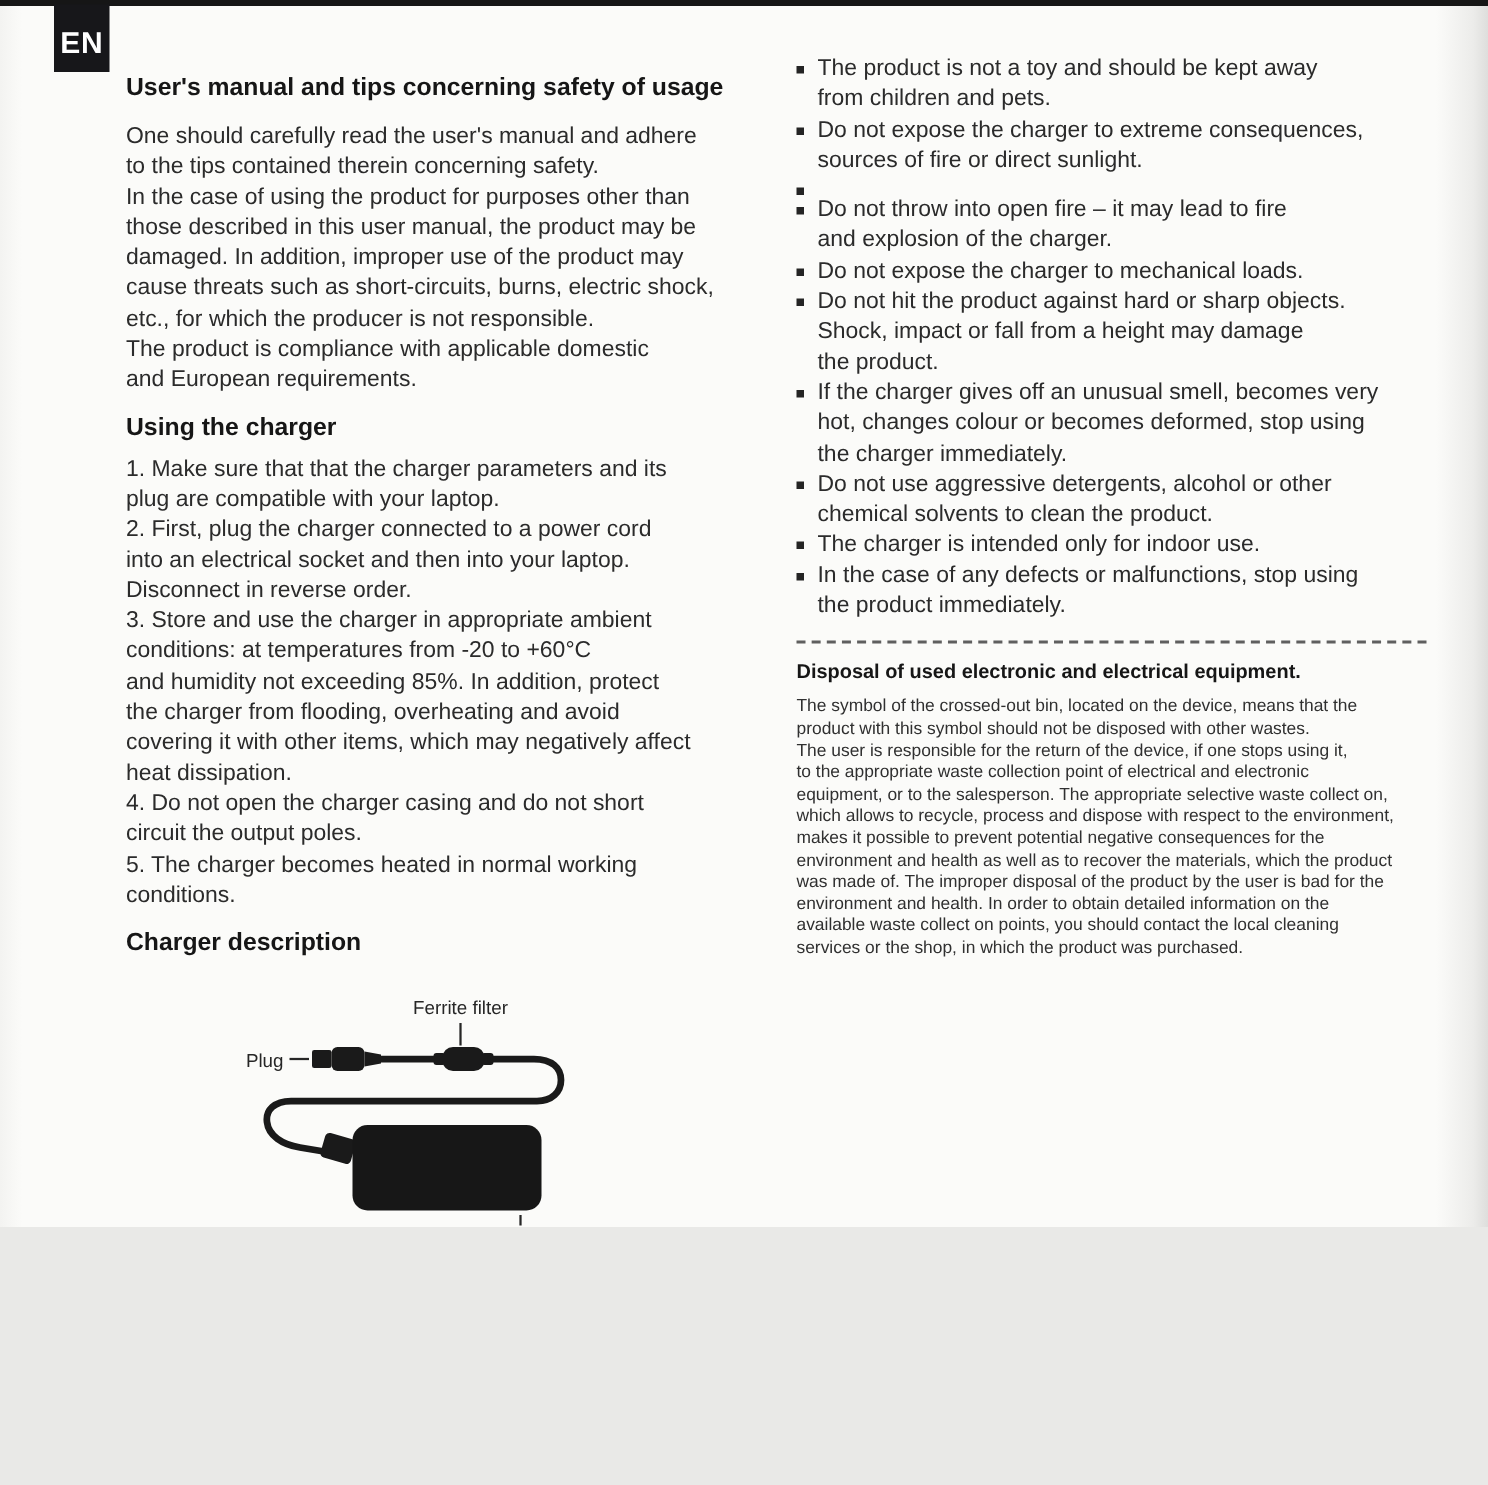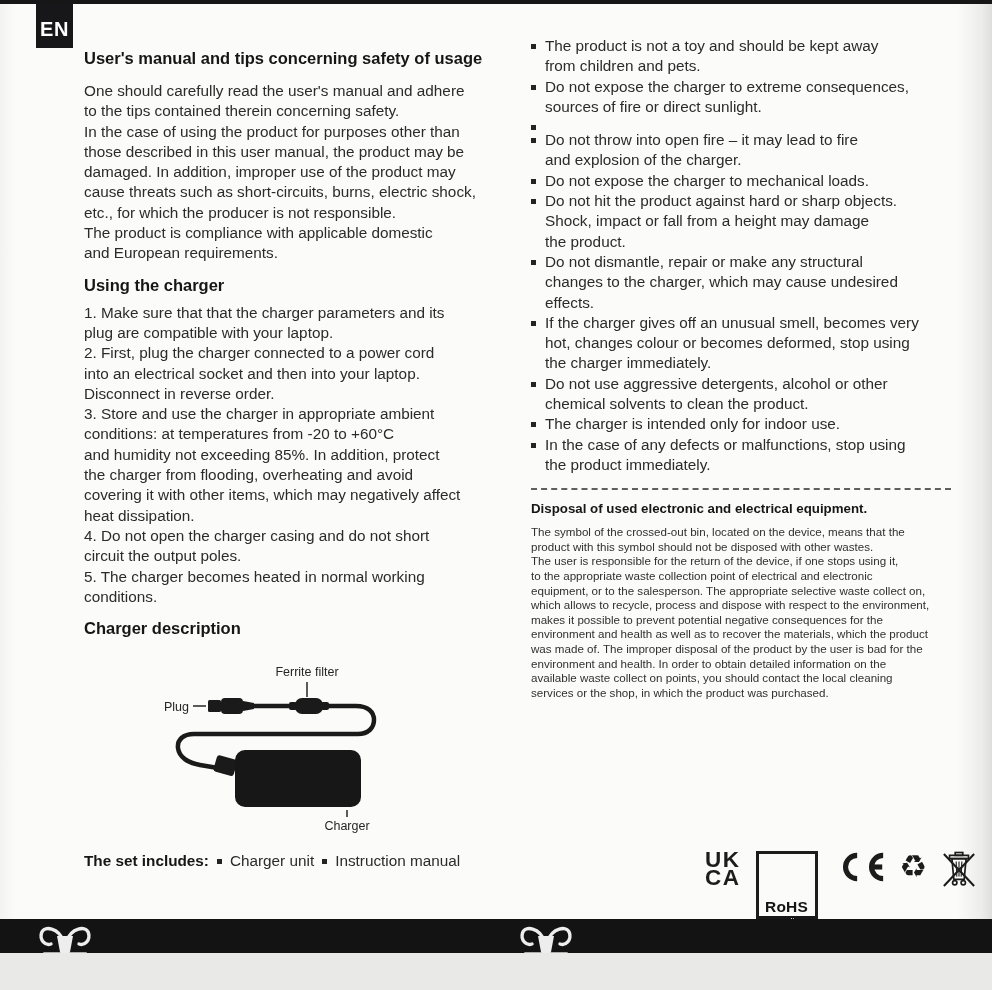--- a/index.html
+++ b/index.html
@@ -1,17 +1,17 @@
 <!DOCTYPE html>
 <html><head>
 <meta charset="utf-8">
 <style>
   html,body{margin:0;padding:0;background:#e9e9e7;}
   .page{
-    position:relative;width:992px;height:953px;margin:0 auto;
+    position:relative;width:992px;height:818px;margin:0 auto;
     background:linear-gradient(90deg,#f3f3f1 0,#fbfbf9 1.5%,#fbfbf9 96.5%,#ececea 99%,#dededc 100%);
     font-family:"Liberation Sans",sans-serif;color:#2b2b2b;overflow:hidden;
   }
   .topstrip{position:absolute;top:0;left:0;right:0;height:4px;background:#161616;}
   .en-badge{
     position:absolute;left:36px;top:3px;width:37px;height:45px;background:#17171a;
     color:#fff;display:flex;align-items:flex-end;justify-content:center;
     font-weight:bold;font-size:20px;padding-bottom:7px;box-sizing:border-box;letter-spacing:.5px;
   }
   .col{position:absolute;}
@@ -140,26 +140,20 @@
           <span class="li-text">Do not expose the charger to mechanical loads.</span>
         </li>
       <li>
           <span class="sq"></span>
           <span class="li-text">Do not hit the product against hard or sharp objects.
 Shock, impact or fall from a height may damage
 the product.</span>
         </li>
       <li>
           <span class="sq"></span>
-          <span class="li-text">Do not dismantle, repair or make any structural
-changes to the charger, which may cause undesired
-effects.</span>
-        </li>
-      <li>
-          <span class="sq"></span>
           <span class="li-text">If the charger gives off an unusual smell, becomes very
 hot, changes colour or becomes deformed, stop using
 the charger immediately.</span>
         </li>
       <li>
           <span class="sq"></span>
           <span class="li-text">Do not use aggressive detergents, alcohol or other
 chemical solvents to clean the product.</span>
         </li>
       <li>

